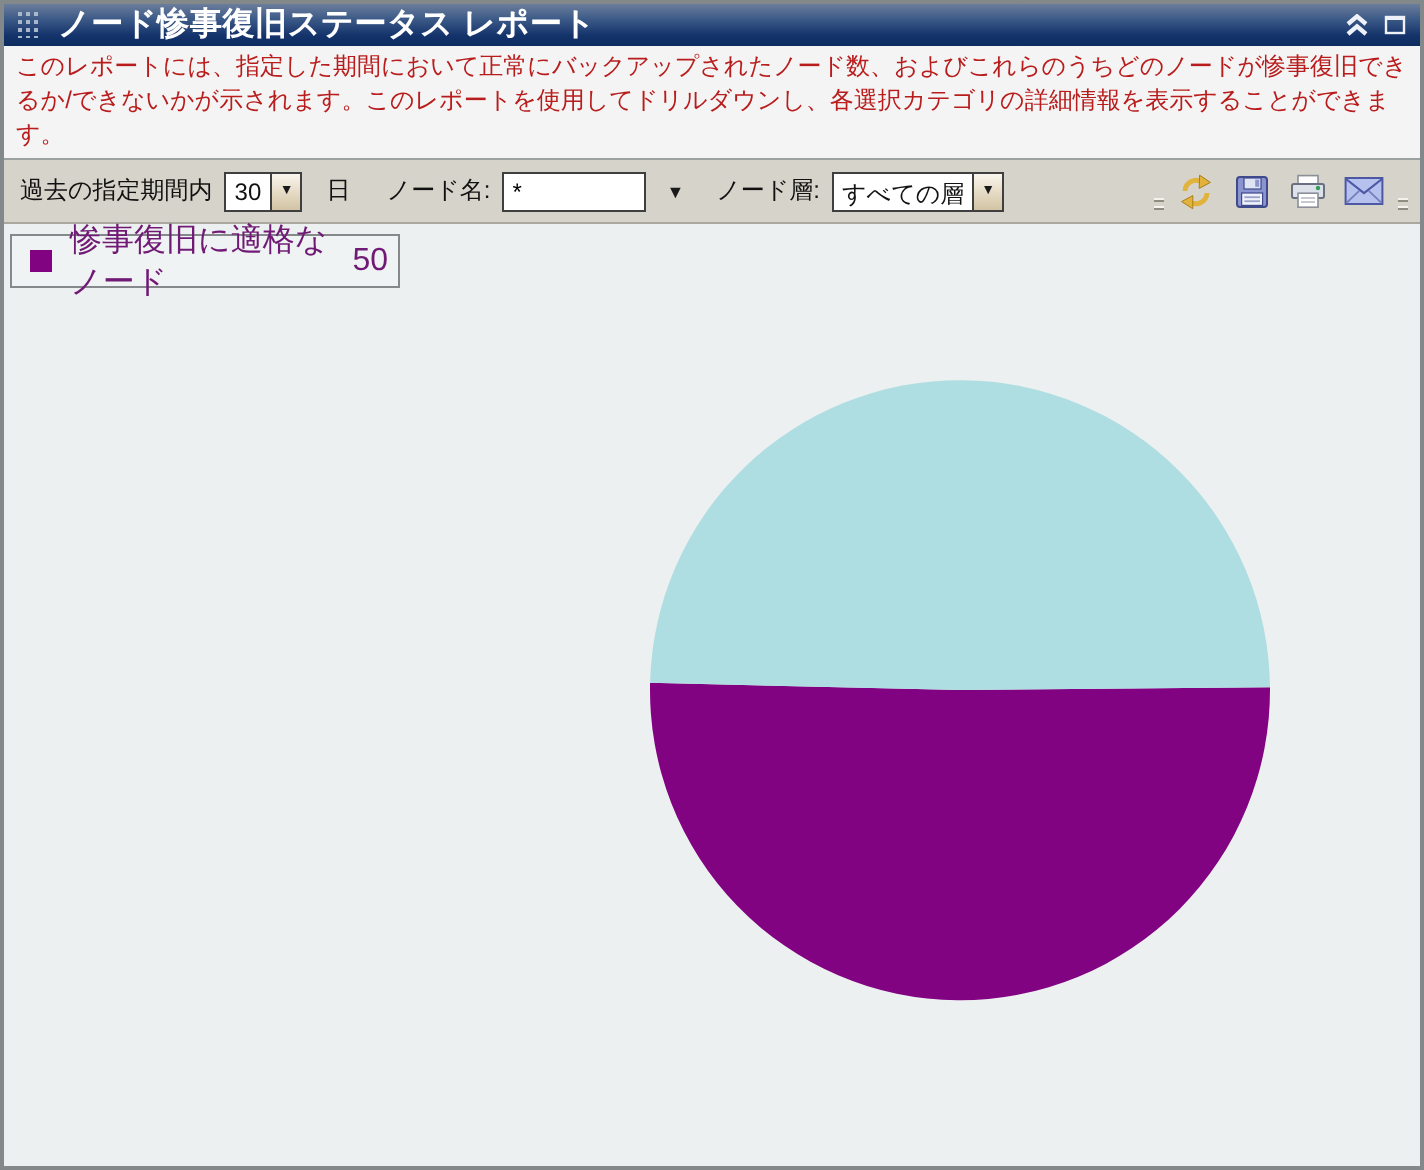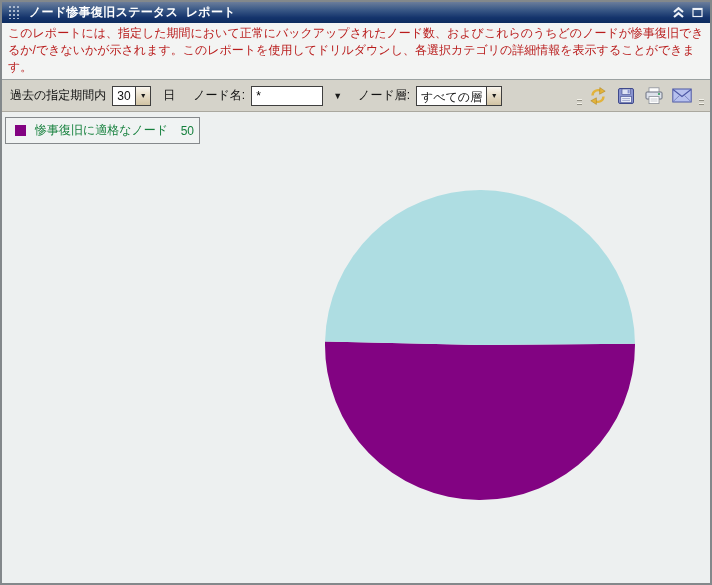--- a/index.html
+++ b/index.html
@@ -12,22 +12,22 @@
     display:flex;flex-direction:column;overflow:hidden;
   }
 
   
   .titlebar{
     height:21px;flex:0 0 21px;
     background:linear-gradient(180deg,#6b7d9b 0%,#3d5b88 35%,#14336b 75%,#0d2c5f 100%);
     display:flex;align-items:center;padding:0 7px;gap:7px;
   }
   .titlebar .title{
-    color:#ffffff;font-size:12px;font-weight:bold;letter-spacing:.3px;
-    white-space:nowrap;flex:1;font-family:Liberation Mono, monospace;
+    color:#ffffff;font-size:16px;font-weight:bold;letter-spacing:.3px;
+    white-space:nowrap;flex:1;
   }
   .tb-btn{display:flex;align-items:center;justify-content:center;cursor:pointer;}
 
   
   .desc{
     background:#f3f4f3;color:#b91c1c;font-size:12px;line-height:17px;
     padding:2px 6px 3px;border-bottom:1px solid #9ba1a1;
   }
 
   
@@ -61,21 +61,21 @@
   }
 
   
   .content{position:relative;flex:1;background:#edf0f0;}
 
   .legend{
     position:absolute;left:3px;top:5px;width:195px;
     border:1px solid #85898c;background:#f0f3f3;
     padding:4px 5px;display:flex;flex-direction:column;gap:6px;
   }
-  .legend-row{display:flex;align-items:center;font-size:12px;color:#15803d;height:17px;}
+  .legend-row{display:flex;align-items:center;font-size:16px;color:#701a75;height:17px;}
   .swatch{width:11px;height:11px;flex:0 0 11px;margin:0 9px 0 4px;}
   .legend-label{flex:1;}
   .legend-value{margin-left:4px;text-align:right;}
 
   .pie-wrap{position:absolute;left:322px;top:77px;width:312px;height:312px;}
 </style>
 </head>
 <body>
 
 <div class="window">

